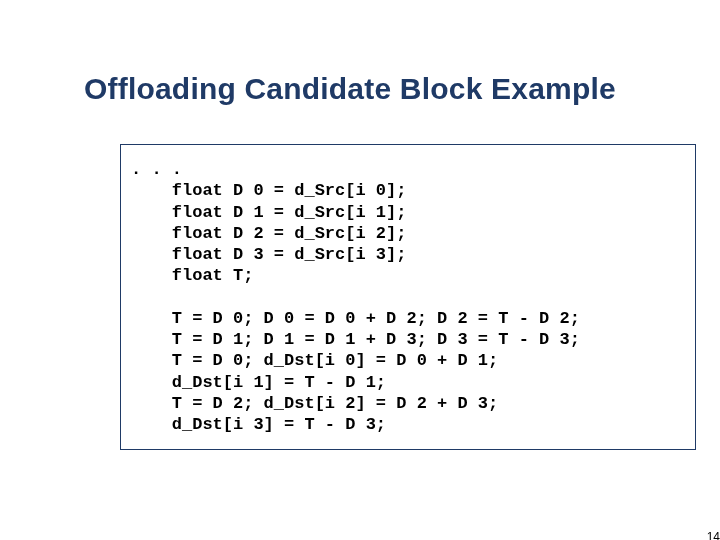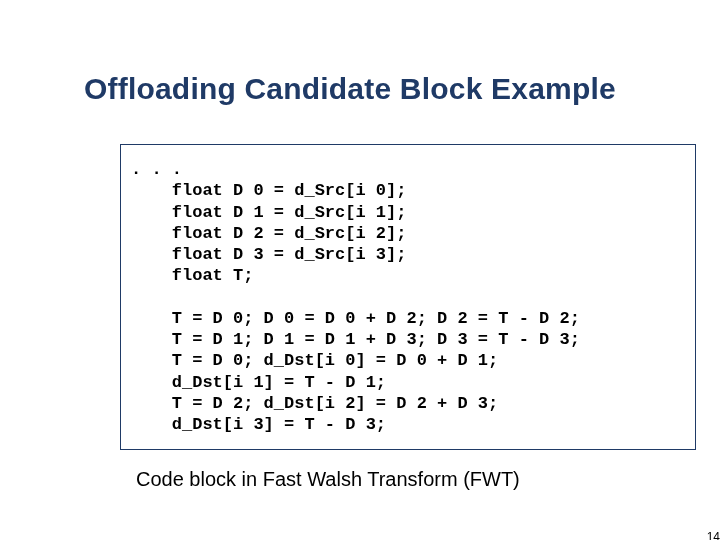--- a/index.html
+++ b/index.html
@@ -43,16 +43,15 @@
     float D 3 = d_Src[i 3];
     float T;
 
     T = D 0; D 0 = D 0 + D 2; D 2 = T - D 2;
     T = D 1; D 1 = D 1 + D 3; D 3 = T - D 3;
     T = D 0; d_Dst[i 0] = D 0 + D 1;
     d_Dst[i 1] = T - D 1;
     T = D 2; d_Dst[i 2] = D 2 + D 3;
     d_Dst[i 3] = T - D 3;</div>
 
-  <div class="caption">Code block in Fast Walsh Transform (FWT)</div>
 
   <div class="pagenum">14</div>
 </div>
 
 </body></html>

